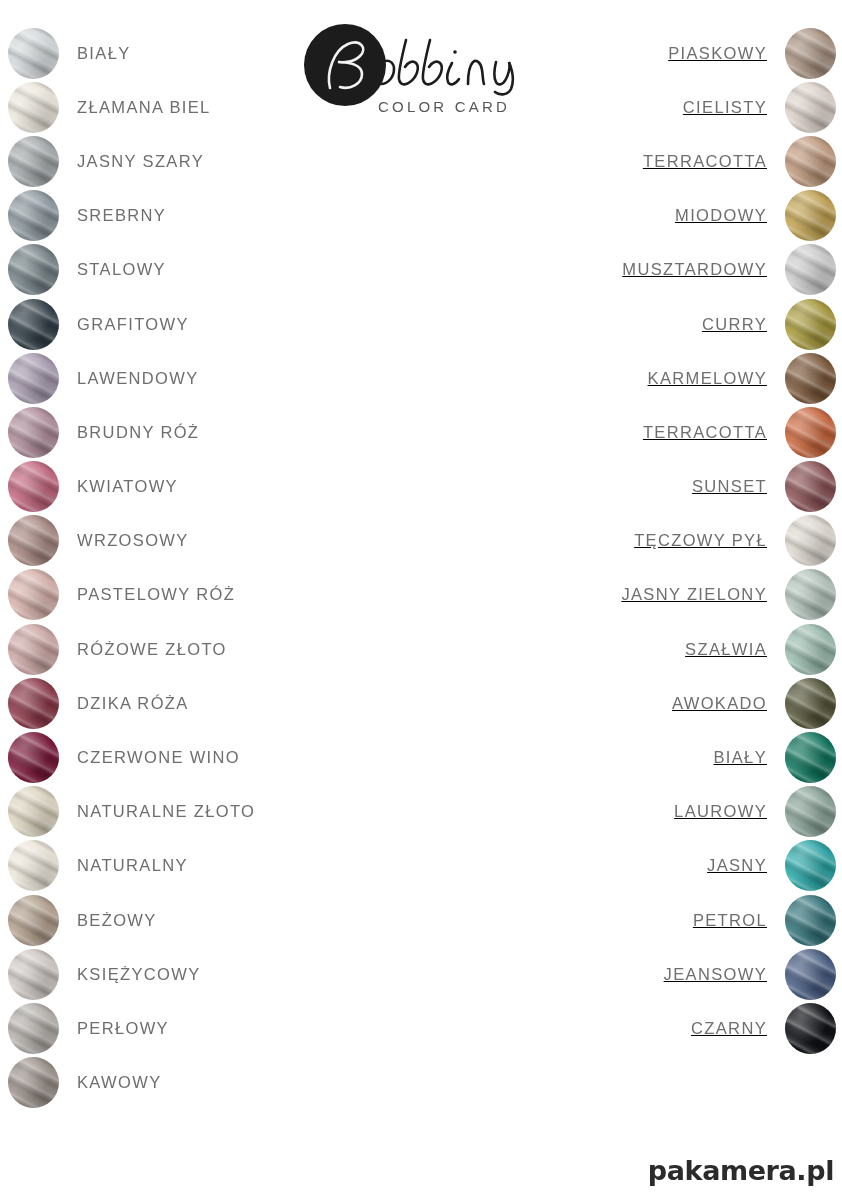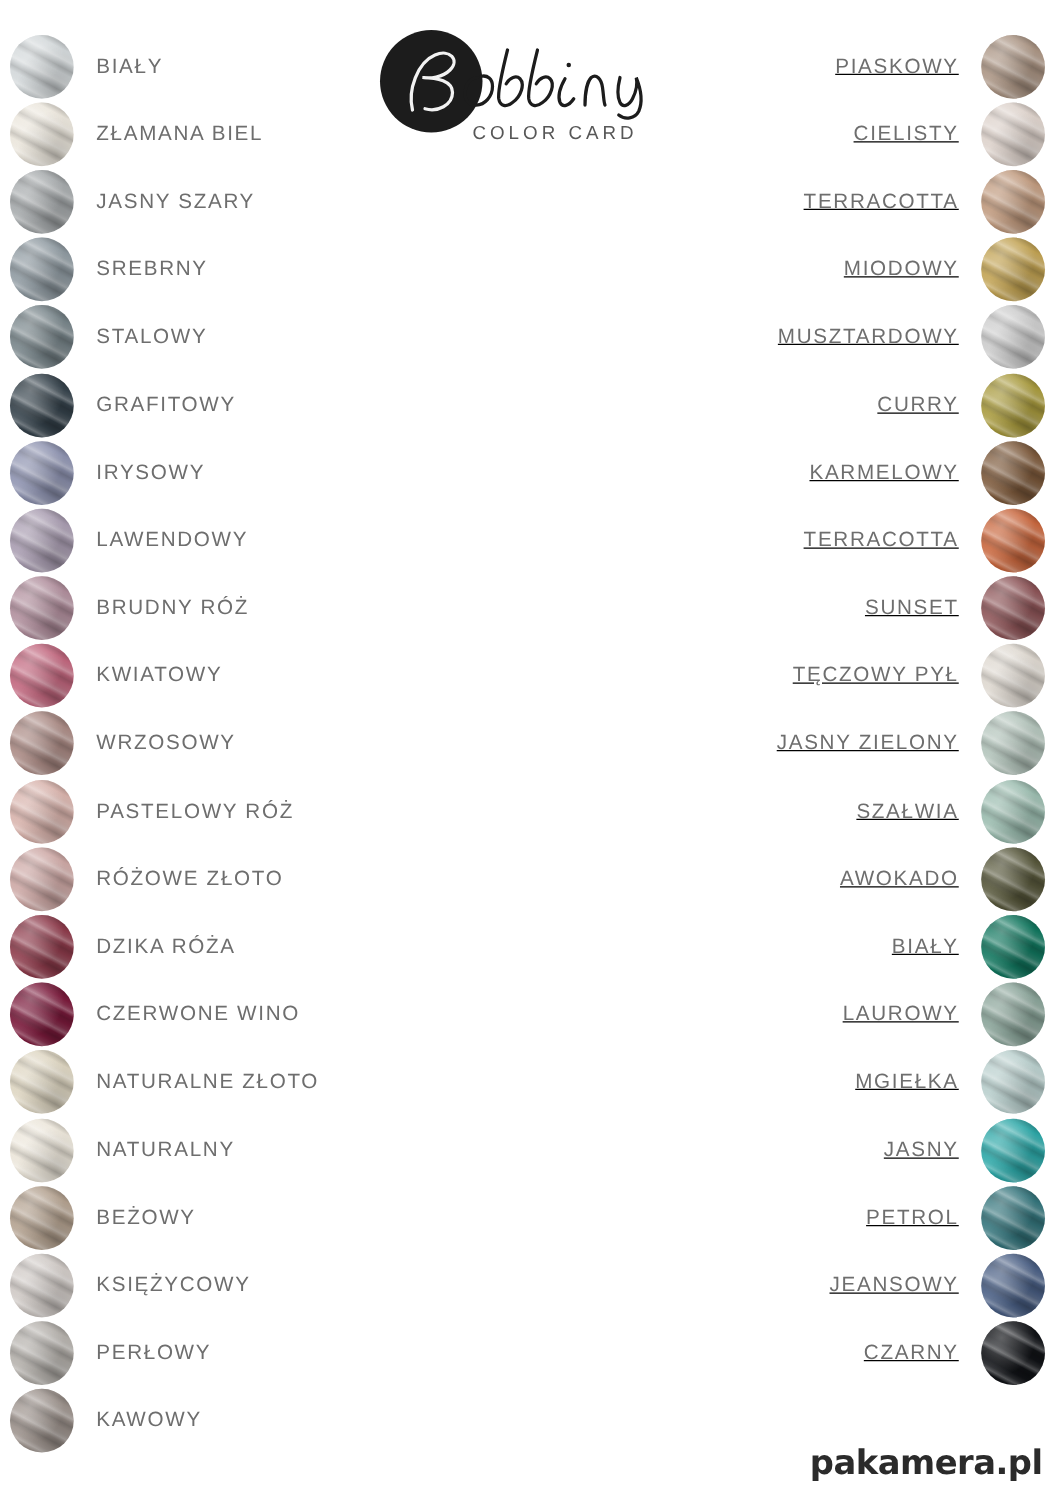--- a/index.html
+++ b/index.html
@@ -178,24 +178,20 @@
     </div>
     <div class="row">
       <div class="swatch" style="background: rgb(120, 133, 138);"></div>
       <div class="label">STALOWY</div>
     </div>
     <div class="row">
       <div class="swatch" style="background: rgb(54, 67, 76);"></div>
       <div class="label">GRAFITOWY</div>
     </div>
     <div class="row">
-      <div class="swatch" style="background: rgb(142, 147, 176);"></div>
-      <div class="label">IRYSOWY</div>
-    </div>
-    <div class="row">
       <div class="swatch" style="background: rgb(168, 156, 176);"></div>
       <div class="label">LAWENDOWY</div>
     </div>
     <div class="row">
       <div class="swatch" style="background: rgb(176, 142, 156);"></div>
       <div class="label">BRUDNY RÓŻ</div>
     </div>
     <div class="row">
       <div class="swatch" style="background: rgb(194, 104, 127);"></div>
       <div class="label">KWIATOWY</div>
@@ -301,24 +297,20 @@
     </div>
     <div class="row">
       <div class="label">BIAŁY</div>
       <div class="swatch" style="background: rgb(18, 119, 95);"></div>
     </div>
     <div class="row">
       <div class="label">LAUROWY</div>
       <div class="swatch" style="background: rgb(138, 164, 153);"></div>
     </div>
     <div class="row">
-      <div class="label">MGIEŁKA</div>
-      <div class="swatch" style="background: rgb(185, 207, 205);"></div>
-    </div>
-    <div class="row">
       <div class="label">JASNY</div>
       <div class="swatch" style="background: rgb(46, 168, 168);"></div>
     </div>
     <div class="row">
       <div class="label">PETROL</div>
       <div class="swatch" style="background: rgb(53, 117, 124);"></div>
     </div>
     <div class="row">
       <div class="label">JEANSOWY</div>
       <div class="swatch" style="background: rgb(74, 95, 132);"></div>

